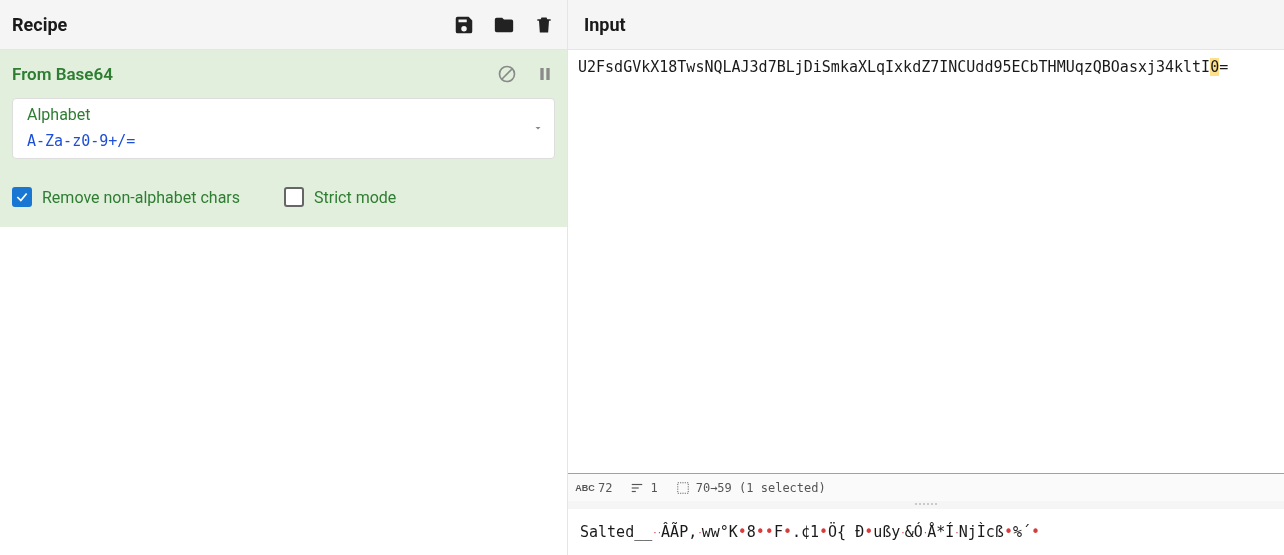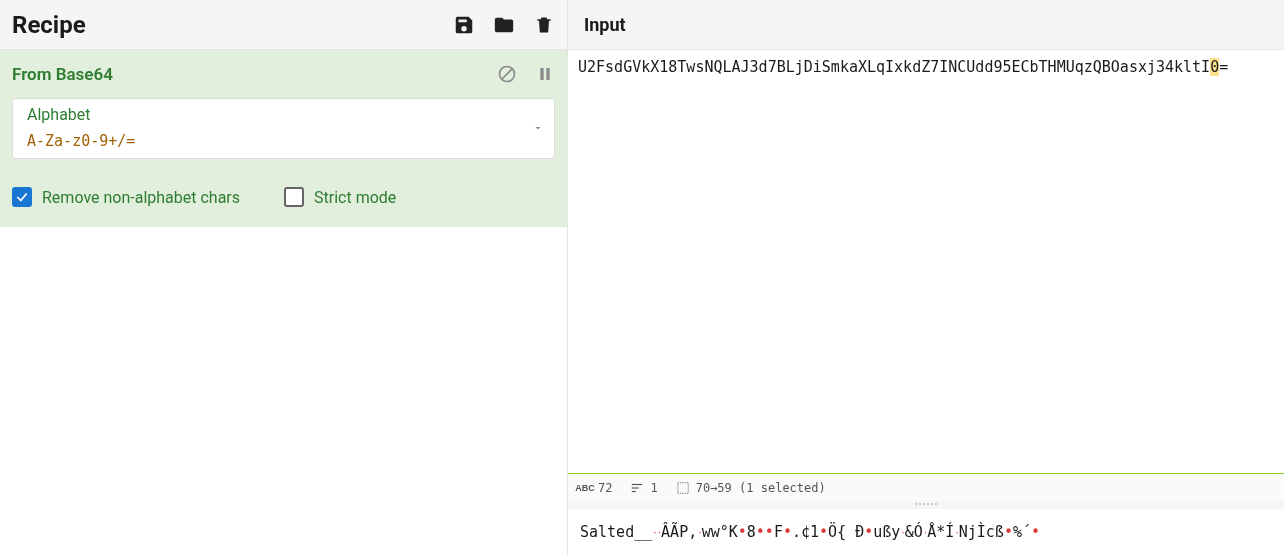--- a/index.html
+++ b/index.html
@@ -2,34 +2,34 @@
 <html><head>
 <meta charset="utf-8">
 <style>
   * { box-sizing: border-box; margin: 0; padding: 0; }
   html, body { height: 100%; font-family: -apple-system, BlinkMacSystemFont, "Segoe UI", Roboto, sans-serif; font-size: 14px; color: #1a1a1a; }
   body { display: flex; width: 1284px; height: 555px; overflow: hidden; }
 
   
   .recipe-panel { width: 568px; flex: 0 0 568px; background: #fff; display: flex; flex-direction: column; border-right: 1px solid #e5e5e5; }
   .recipe-header { display: flex; align-items: center; justify-content: space-between; padding: 8px 12px; background: #f5f5f5; border-bottom: 1px solid #e5e5e5; height: 50px; }
-  .recipe-title { font-size: 24px; font-weight: 700; }
+  .recipe-title { font-size: 18px; font-weight: 700; }
   .recipe-header-icons { display: flex; gap: 18px; align-items: center; }
   .header-icon { width: 22px; height: 22px; display: flex; align-items: center; justify-content: center; cursor: pointer; color: #222; }
 
   .operation { background: #e1efdc; padding: 14px 12px 20px 12px; }
   .op-head { display: flex; align-items: center; justify-content: space-between; margin-bottom: 14px; }
   .op-title { color: #2e7d32; font-size: 17px; font-weight: 600; }
   .op-head-icons { display: flex; gap: 18px; align-items: center; }
   .op-icon { width: 20px; height: 20px; display:flex; align-items:center; justify-content:center; color: #8a8a8a; cursor:pointer; }
 
   .select-box { background: #fff; border: 1px solid #ddd; border-radius: 4px; padding: 6px 10px 8px 14px; position: relative; display:flex; align-items:flex-start; justify-content:space-between; }
   .select-left { display:flex; flex-direction:column; }
   .select-label { font-size: 16px; color: #2e7d32; margin-bottom: 8px; }
-  .select-value { font-family: "Consolas", "Menlo", monospace; font-size: 15px; color: #a16207; }
+  .select-value { font-family: "Consolas", "Menlo", monospace; font-size: 15px; color: #1d4ed8; }
   .select-caret { align-self: center; color: #888; }
 
   .checkrow { display:flex; gap: 44px; margin-top: 28px; align-items:center; }
   .check { display:flex; align-items:center; gap: 10px; cursor:pointer; }
   .check-box { width: 20px; height: 20px; border: 2px solid #666; border-radius: 3px; display:flex; align-items:center; justify-content:center; background:#fff; }
   .check-box.checked { background:#1976d2; border-color:#1976d2; color:#fff; }
   .check-label { color:#2e7d32; font-size:16px; }
 
   
   .io-panel { flex: 1; display:flex; flex-direction:column; min-width:0; }

